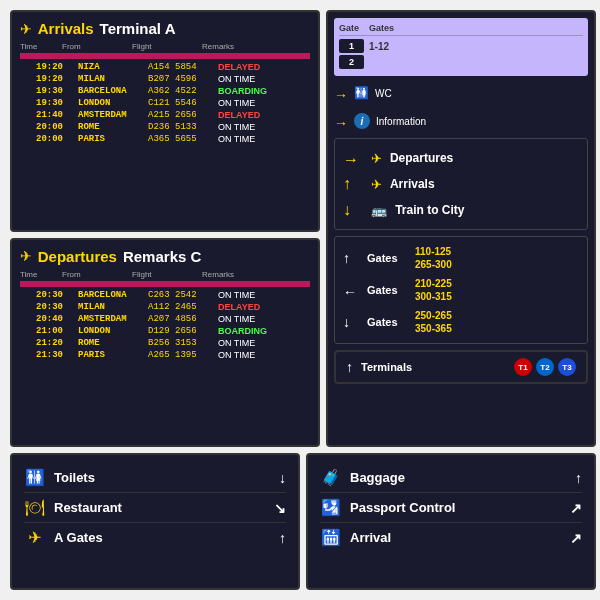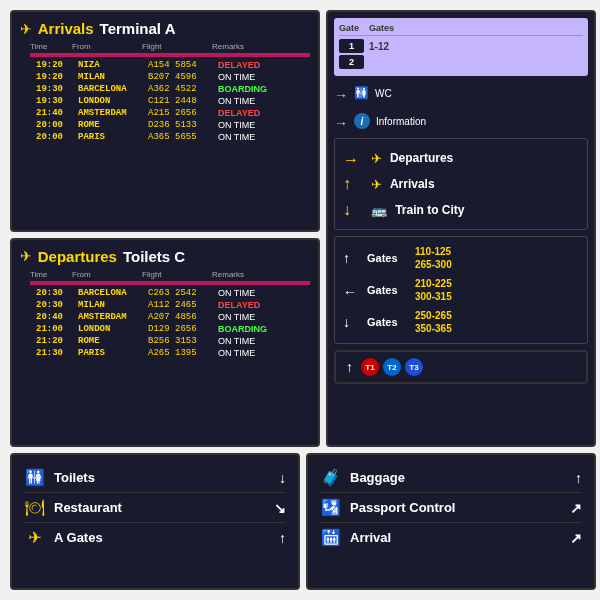--- a/index.html
+++ b/index.html
@@ -59,22 +59,21 @@
       font-size: 14px;
     }
 
     .board-cols {
       display: grid;
       grid-template-columns: 42px 70px 70px 1fr;
       color: #aaa;
       font-size: 8px;
       margin-bottom: 3px;
       padding-bottom: 2px;
-      border-bottom: 4px solid #be185d;
-      margin-left: 10px;
+      border-bottom: 6px solid #be185d;
     }
 
     .board-row {
       display: grid;
       grid-template-columns: 42px 70px 70px 1fr;
       margin: 2px 16px;
     }
 
     .time-col {
       color: #ffd700;
@@ -377,21 +376,21 @@
   </div>
         <div class="board-row">
     <span class="time-col">19:30</span>
     <span class="city-col">BARCELONA</span>
     <span class="flight-col">A362 4522</span>
     <span class="remark-boarding">BOARDING</span>
   </div>
         <div class="board-row">
     <span class="time-col">19:30</span>
     <span class="city-col">LONDON</span>
-    <span class="flight-col">C121 2448</span>
+    <span class="flight-col">C121 5546</span>
     <span class="remark-ontime">ON TIME</span>
   </div>
         <div class="board-row">
     <span class="time-col">21:40</span>
     <span class="city-col">AMSTERDAM</span>
     <span class="flight-col">A215 2656</span>
     <span class="remark-delayed">DELAYED</span>
   </div>
         <div class="board-row">
     <span class="time-col">20:00</span>
@@ -465,34 +464,35 @@
       <div class="gn-row">
         <span class="gn-arrow">↓</span>
         <span class="gn-label">Gates</span>
         <span class="gn-range">250-265<br>350-365</span>
       </div>
     </div>
 
     <div class="terminals-panel">
       <div class="term-row">
         <span class="term-arrow">↑</span>
+        <span class="term-label">Terminals</span>
         <div class="term-badges">
           <span class="term-badge t1">T1</span>
           <span class="term-badge t2">T2</span>
           <span class="term-badge t3">T3</span>
         </div>
       </div>
     </div>
   </div>
 
   <div class="departures-board">
     <div class="board-header">
       <span class="plane-icon">✈</span>
       <span class="board-title-yellow">Departures</span>
-      <span class="board-title-white">Toilets C</span>
+      <span class="board-title-white">Remarks C</span>
     </div>
     <div class="board-cols">
       <span>Time</span>
       <span>From</span>
       <span>Flight</span>
       <span>Remarks</span>
     </div>
     <div id="departures-rows">
         <div class="board-row">
     <span class="time-col">20:30</span>

